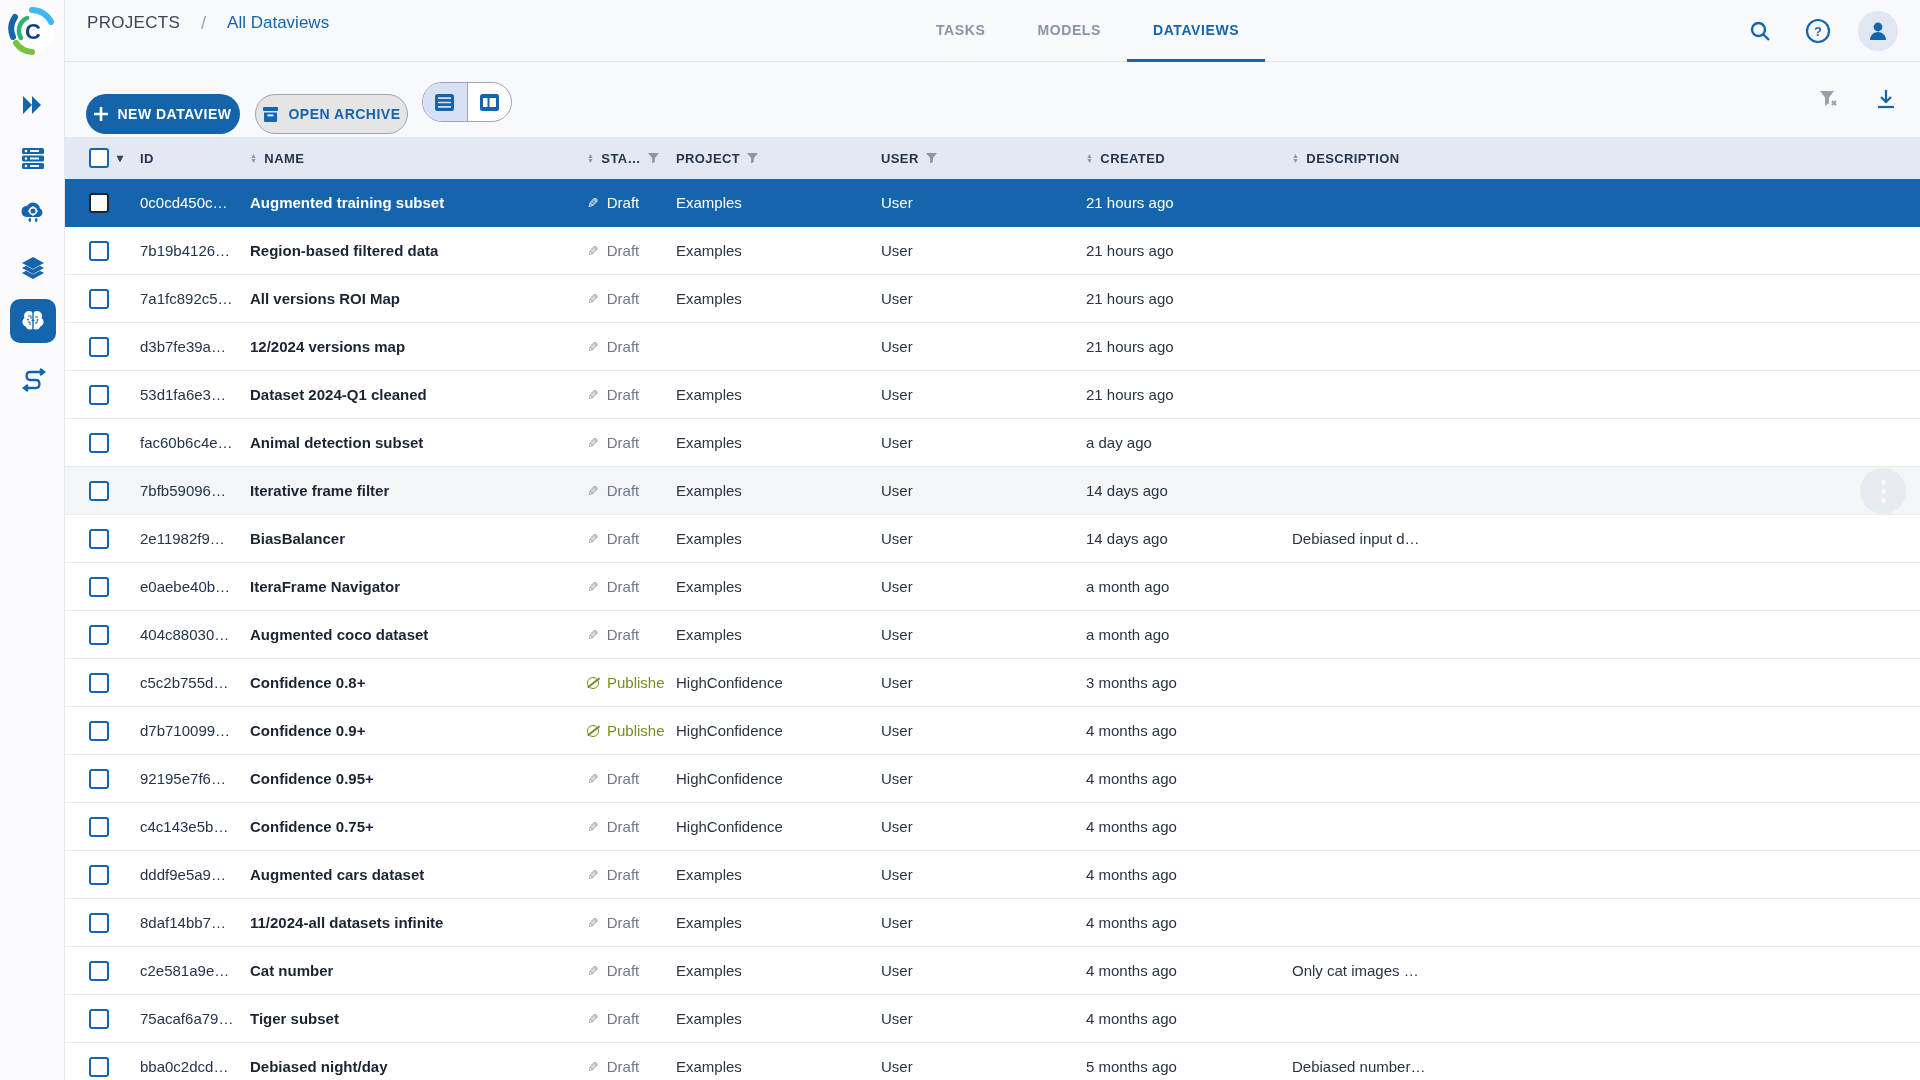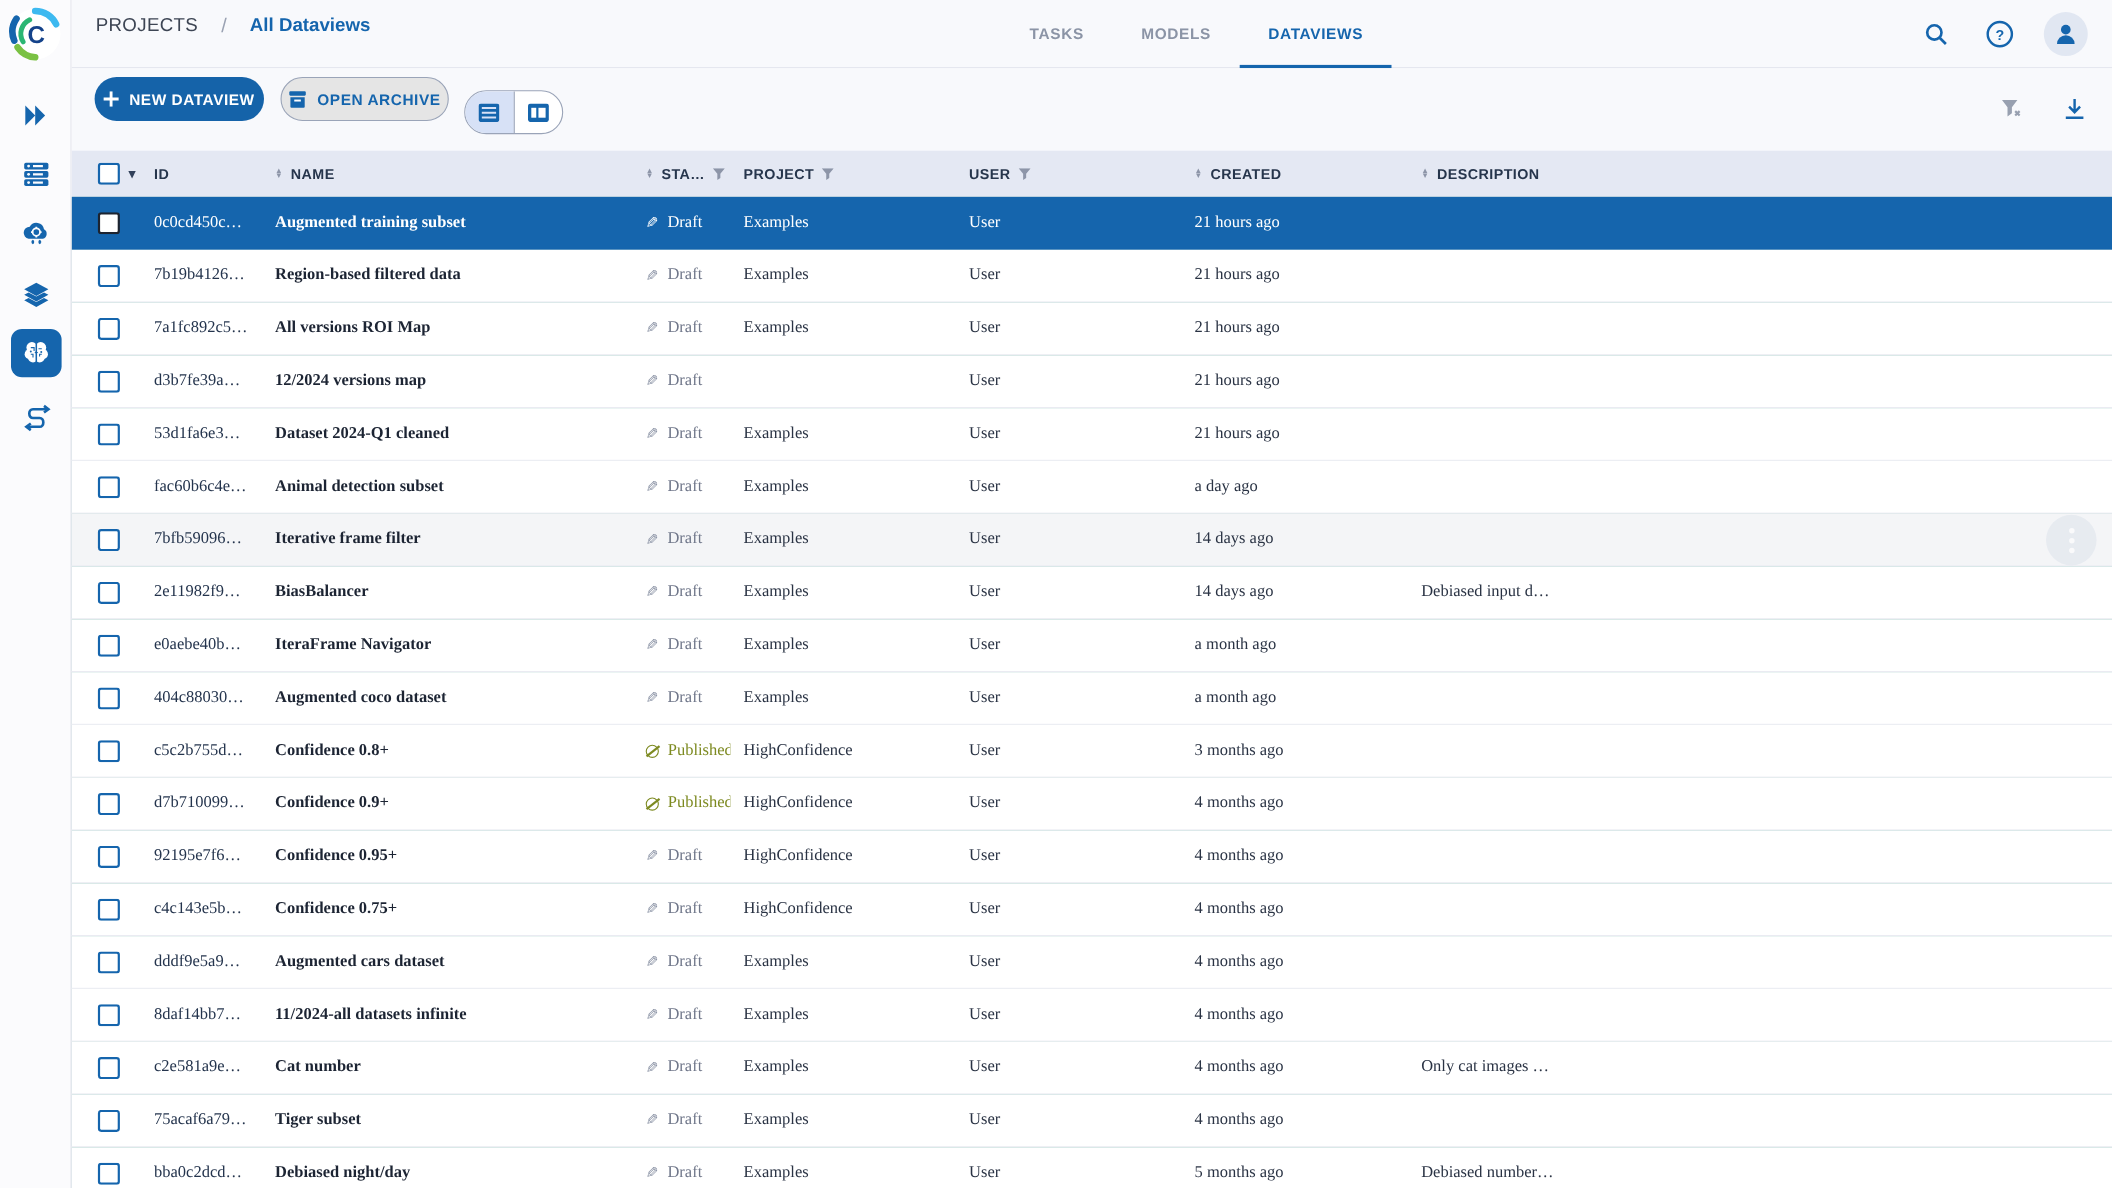--- a/index.html
+++ b/index.html
@@ -15,36 +15,36 @@
   .side-tile { width:46px; height:44px; background:#1565ad; border-radius:10px;
     display:flex; align-items:center; justify-content:center; }
 
   
   .topbar { position:absolute; left:65px; top:0; right:0; height:62px;
     background:#f8f9fc; border-bottom:1px solid #e3e5ee; }
   .breadcrumb { position:absolute; left:22px; top:0; height:46px; display:flex;
     align-items:center; gap:21px; font-size:17px; }
   .bc-root { color:#3d4554; letter-spacing:.3px; }
   .bc-sep { color:#9aa2b3; font-size:18px; }
-  .bc-current { color:#1565ad; font-weight:bold; }
+  .bc-current { color:#1565ad; font-weight:normal; }
   .tabs { position:absolute; left:845px; top:0; height:78px; display:flex; }
   .tab { height:62px; display:flex; align-items:center; padding:0 26px;
     font-size:14px; font-weight:bold; letter-spacing:.6px; color:#8b94a6;
     cursor:pointer; border-bottom:3px solid transparent; }
   .tab.active { color:#1565ad; border-bottom-color:#1565ad; }
   .top-icons { position:absolute; right:22px; top:0; height:62px; display:flex;
     align-items:center; gap:22px; }
   .icon-btn { width:36px; height:36px; display:flex; align-items:center;
     justify-content:center; cursor:pointer; }
   .avatar-wrap { width:40px; height:40px; border-radius:50%; background:#e1e7f2;
     display:flex; align-items:center; justify-content:center; cursor:pointer; }
 
   
   .toolbar { position:absolute; left:65px; top:62px; right:0; height:75px; background:#f8f9fc; }
-  .btn { position:absolute; top:8px; height:40px; border-radius:20px; display:flex;
+  .btn { position:absolute; top:32px; height:40px; border-radius:20px; display:flex;
     align-items:center; justify-content:center; font-size:14px; font-weight:bold;
     letter-spacing:.5px; cursor:pointer; }
   .btn-primary { left:21px; width:154px; background:#1563a9; color:#fff; gap:9px; }
   .btn-outline { left:190px; width:153px; background:#e5e5e5; color:#1565ad;
     border:1px solid #9aa4b8; gap:9px; }
   .toggle { position:absolute; left:357px; top:20px; width:90px; height:40px;
     border:1px solid #9aa4b8; border-radius:20px; overflow:hidden; display:flex;
     background:#fff; }
   .toggle-half { width:45px; height:100%; display:flex; align-items:center;
     justify-content:center; cursor:pointer; }
@@ -61,21 +61,21 @@
   .hcell { display:flex; align-items:center; gap:7px; padding-left:12px;
     overflow:hidden; white-space:nowrap; cursor:pointer; }
   .hcell:first-child { padding-left:24px; gap:8px; }
   .sort { display:inline-flex; flex-direction:column; line-height:5px;
     font-size:7px; color:#8d95a8; }
   .caret { color:#31405a; font-size:12px; }
   .cbx { width:20px; height:20px; border:2px solid #1565ad; border-radius:3px;
     background:#fff; cursor:pointer; flex:none; }
   .cbx.dark { border-color:#1d2430; }
 
-  .rows { position:absolute; left:65px; top:179px; right:0; bottom:0; background:#0f766e;font-family:Liberation Serif, serif; }
+  .rows { position:absolute; left:65px; top:179px; right:0; bottom:0; background:#ef4444; }
   .row { height:48px; align-items:center; font-size:15px; color:#2a3344;
     border-bottom:1px solid #eaebf2; background:#fff; cursor:pointer; position:relative; }
   .row.hovered { background:#f4f5f7; }
   .row.selected { background:#1565ad; color:#fff; border-bottom-color:#1565ad; }
   .cell { padding-left:12px; overflow:hidden; white-space:nowrap; text-overflow:ellipsis; }
   .cell.first { padding-left:24px; display:flex; align-items:center; }
   .cell.name { font-weight:bold; color:#1c2433; }
   .row.selected .cell.name { color:#fff; }
   .cell.id { color:#24344d; }
   .row.selected .cell.id { color:#fff; }

